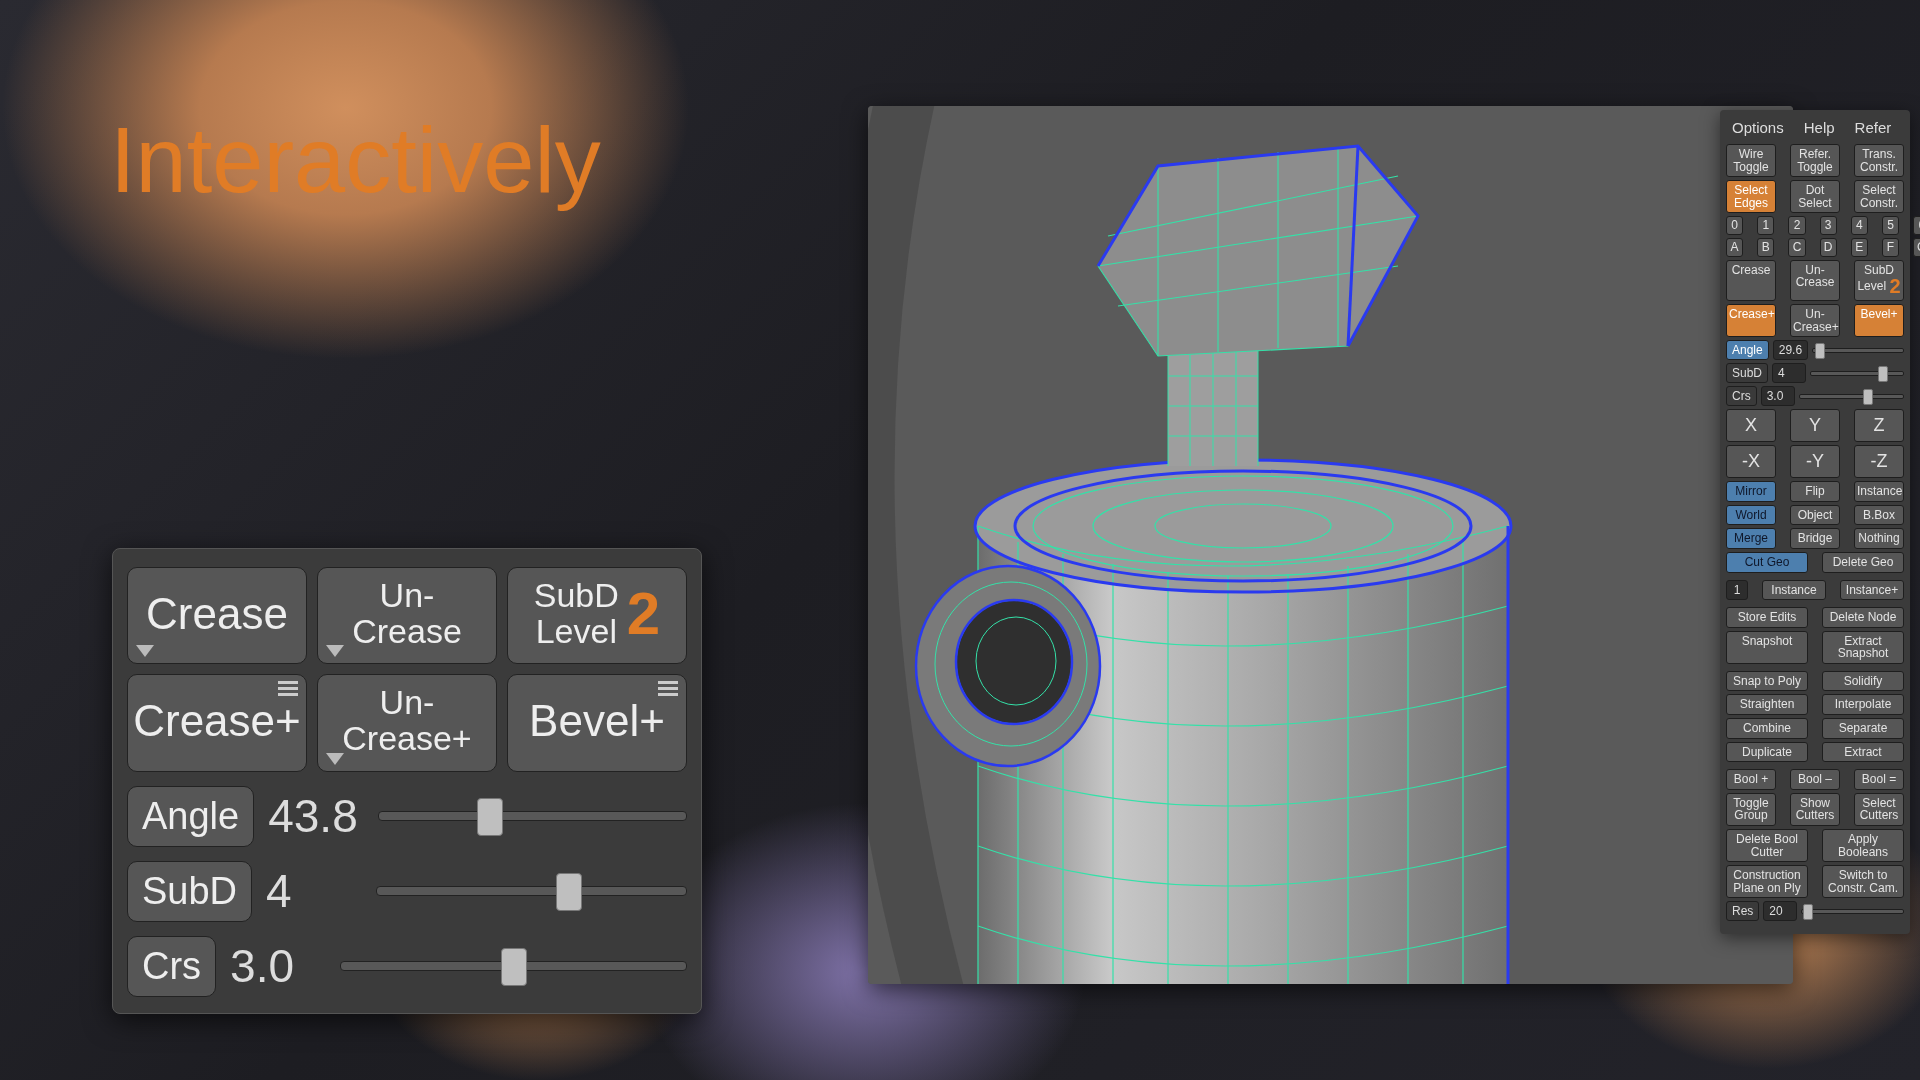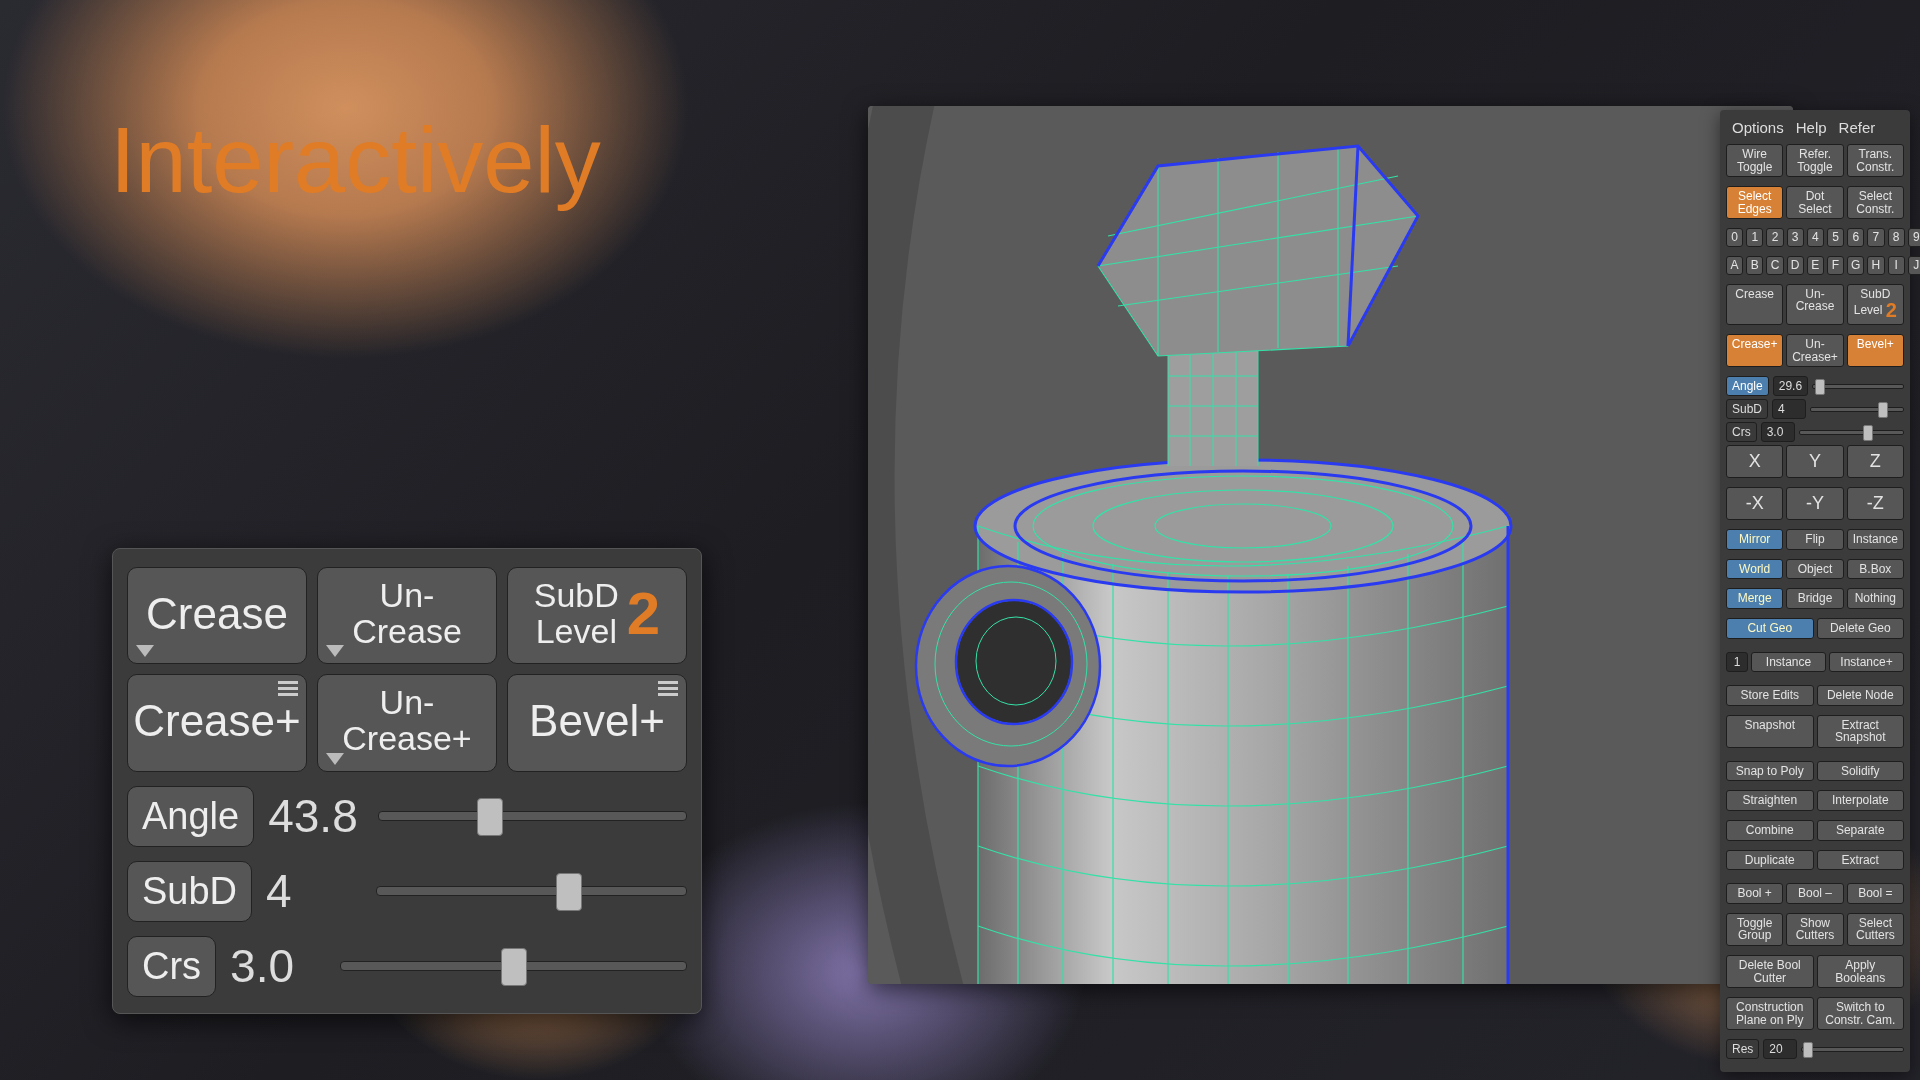--- a/index.html
+++ b/index.html
@@ -23,25 +23,25 @@
 .big-btn .bars span{height:3px;background:#ccc}
 .slider-row{display:flex;align-items:center;gap:10px;margin-top:14px}
 .knob{display:flex;align-items:center}
 .knob button{background:#565656;border:1px solid #222;color:#eee;font-size:38px;border-radius:10px;padding:8px 14px;cursor:pointer}
 .knob .val{color:#ddd;font-size:46px;margin-left:14px;min-width:100px}
 .track{flex:1;height:10px;background:#585858;border:1px solid #222;border-radius:4px;position:relative}
 .thumb{position:absolute;top:-14px;width:26px;height:38px;background:#bfbfbf;border:1px solid #777;border-radius:4px;transform:translateX(-50%)}
 .viewport{position:absolute;left:868px;top:106px;width:925px;height:878px;background:#555;border-radius:4px;box-shadow:0 6px 24px rgba(0,0,0,.6);overflow:hidden}
 .viewport svg{position:absolute;inset:0}
 .side{position:absolute;right:10px;top:110px;width:190px;background:#3b3b3b;padding:6px 6px 10px;border-radius:4px;box-shadow:0 4px 18px rgba(0,0,0,.5);display:flex;flex-direction:column}
-.side .menu{display:flex;gap:12px;color:#ddd;font-size:15px;padding:3px 6px 8px}
+.side .menu{display:flex;gap:20px;color:#ddd;font-size:15px;padding:3px 6px 8px}
 .side .menu span{cursor:pointer}
-.rw{display:flex;gap:3px;margin-bottom:9px}
+.rw{display:flex;gap:14px;margin-bottom:3px}
 .b{flex:1;background:#565656;border:1px solid #1e1e1e;color:#e3e3e3;font-size:12px;line-height:1.05;border-radius:3px;text-align:center;padding:3px 2px;cursor:pointer;position:relative;min-width:0}
-.b.blue{background:#4d7fae;color:#fef9c3}
+.b.blue{background:#4d7fae;color:#0f172a}
 .b.orange{background:#d68136;color:#fff}
 .b .sdnum{color:#e07c26;font-size:20px;font-weight:600;vertical-align:middle}
 .numsrow .b{flex:0 0 17.2px;font-size:12px;padding:2px 0}
 .side .srow{display:flex;align-items:center;gap:4px;margin-bottom:3px}
 .side .srow .lab{background:#565656;border:1px solid #1e1e1e;color:#ddd;font-size:12px;border-radius:3px;padding:2px 5px;cursor:pointer}
 .side .srow .lab.blue{background:#4d7fae;color:#fff}
 .side .srow .lab.b2{background:#3a3a3a}
 .side .srow .vbox{background:#2d2d2d;border:1px solid #1e1e1e;color:#ddd;font-size:12px;border-radius:3px;padding:2px 5px;min-width:34px}
 .side .srow .trk{flex:1;height:5px;background:#585858;border:1px solid #1e1e1e;border-radius:2px;position:relative}
 .side .srow .thm{position:absolute;top:-6px;width:10px;height:16px;background:#bfbfbf;border:1px solid #777;border-radius:2px;transform:translateX(-50%)}

